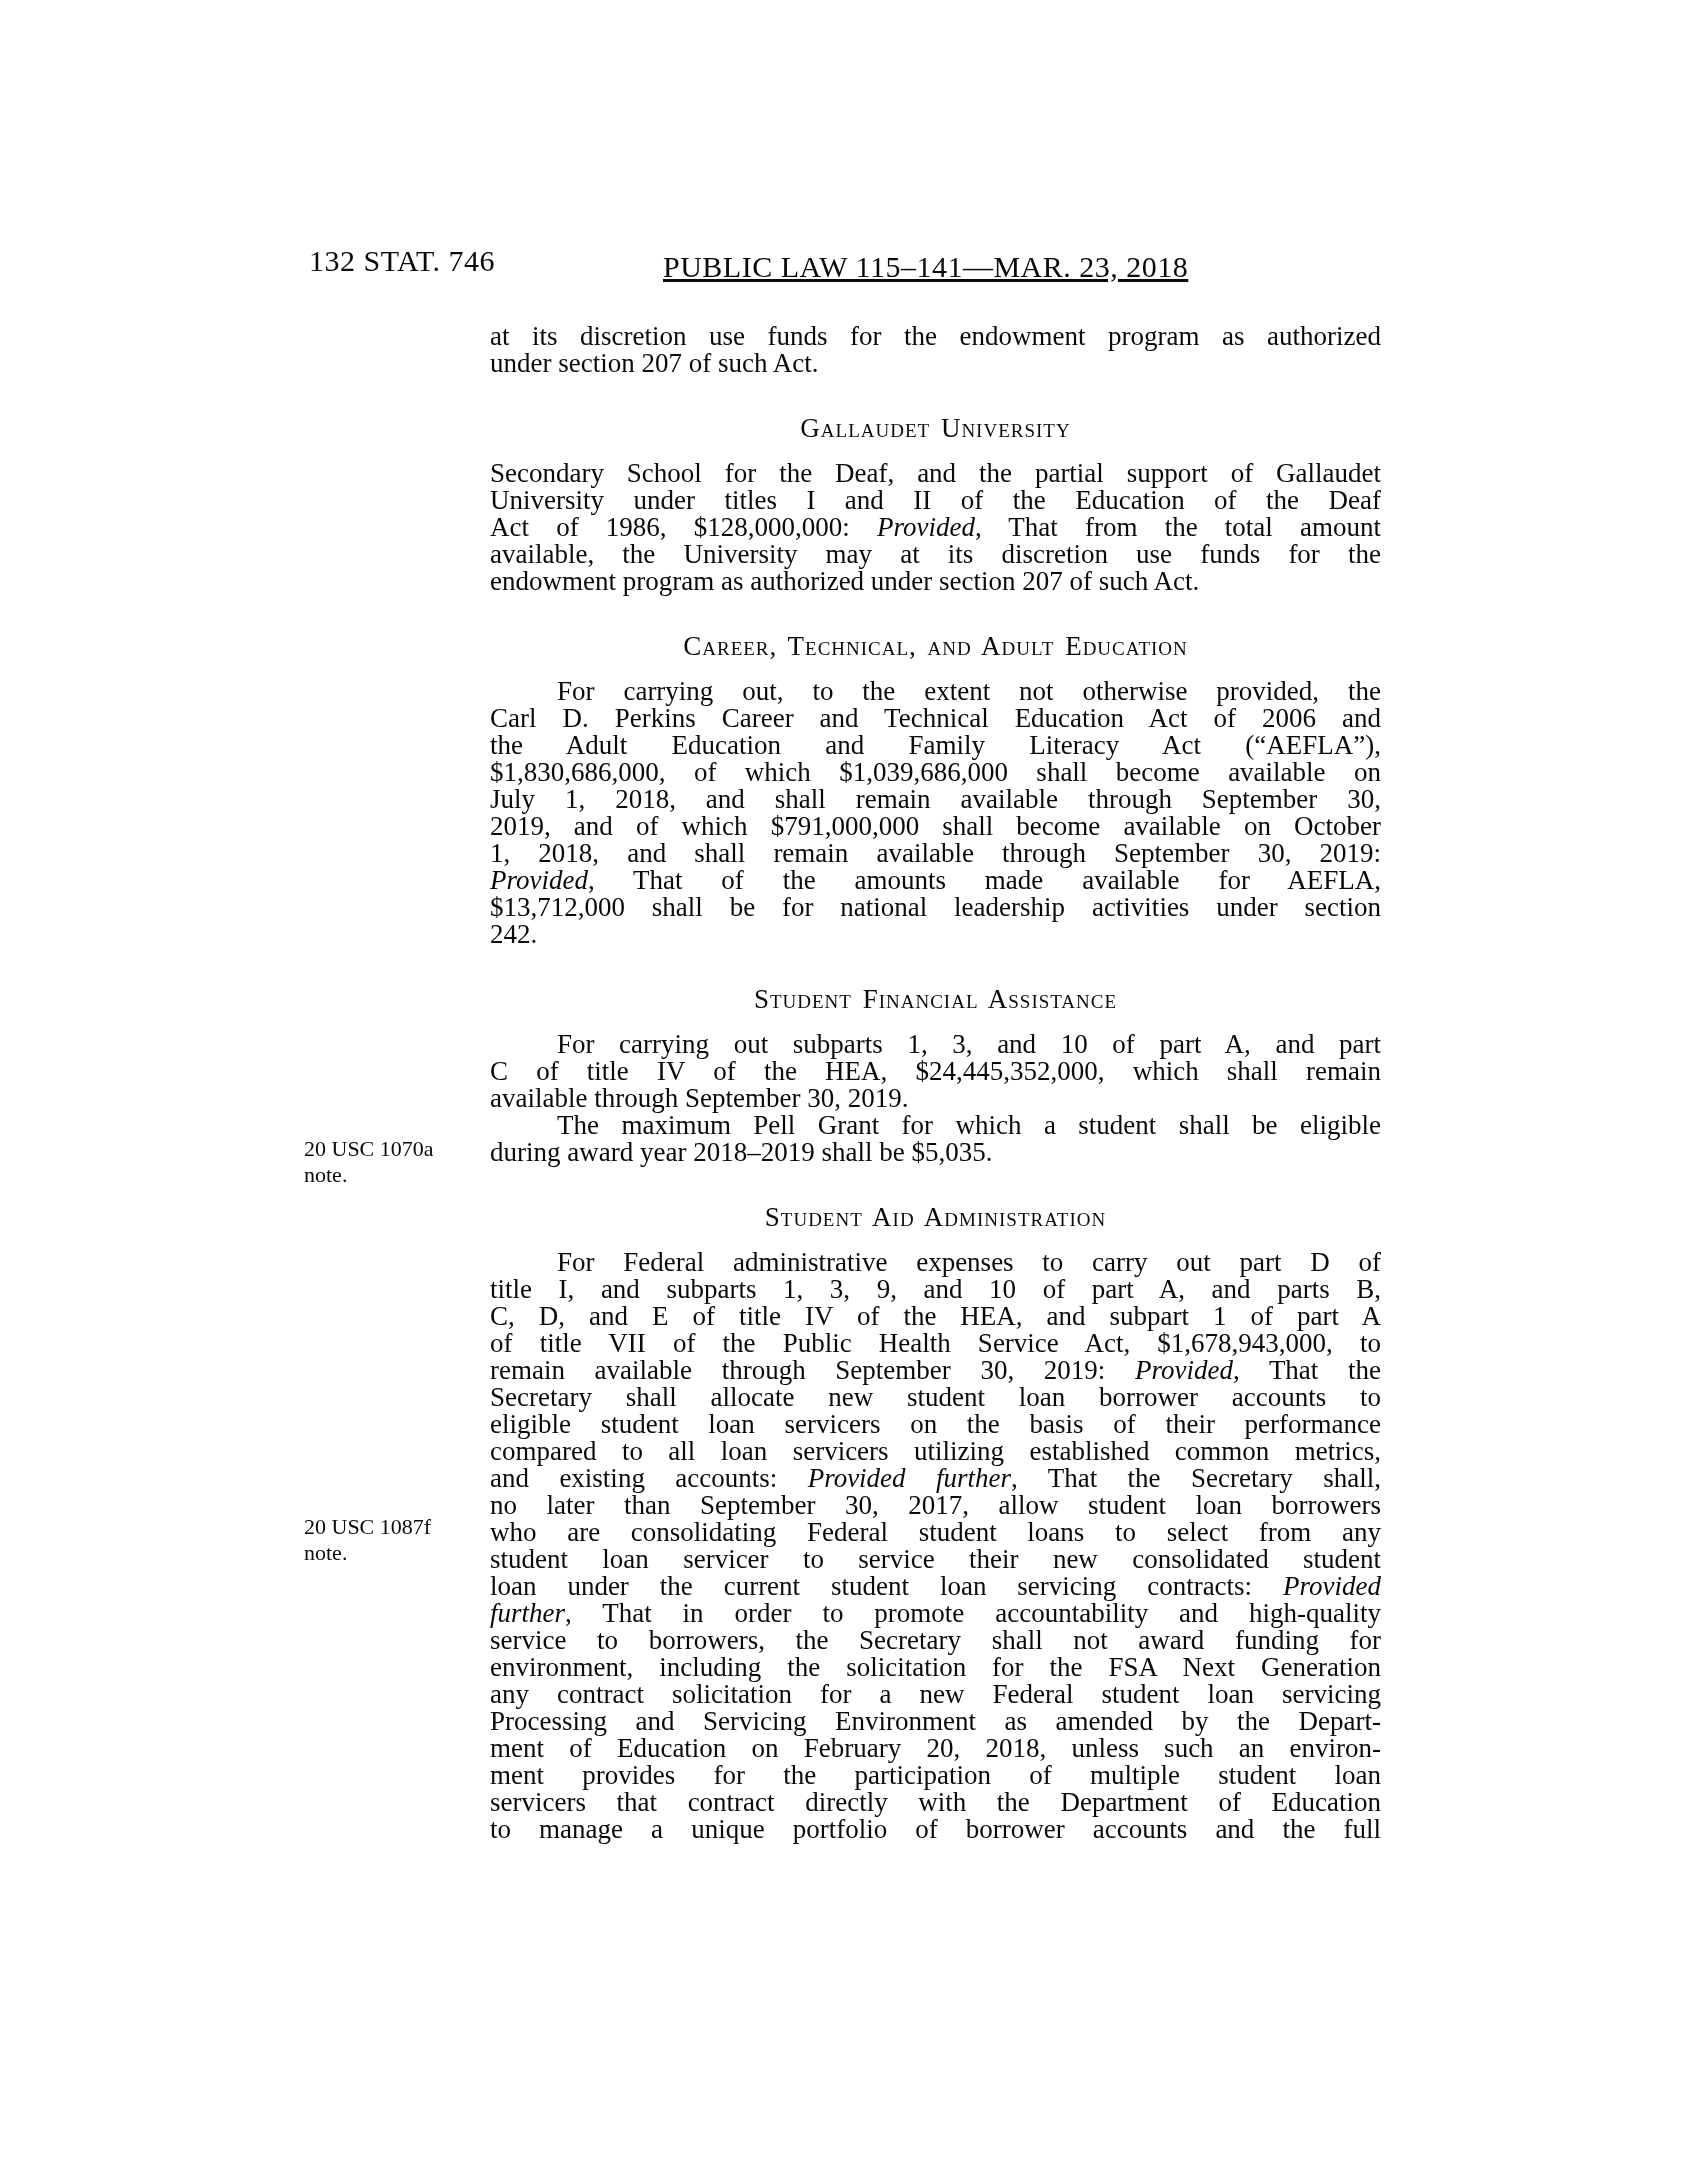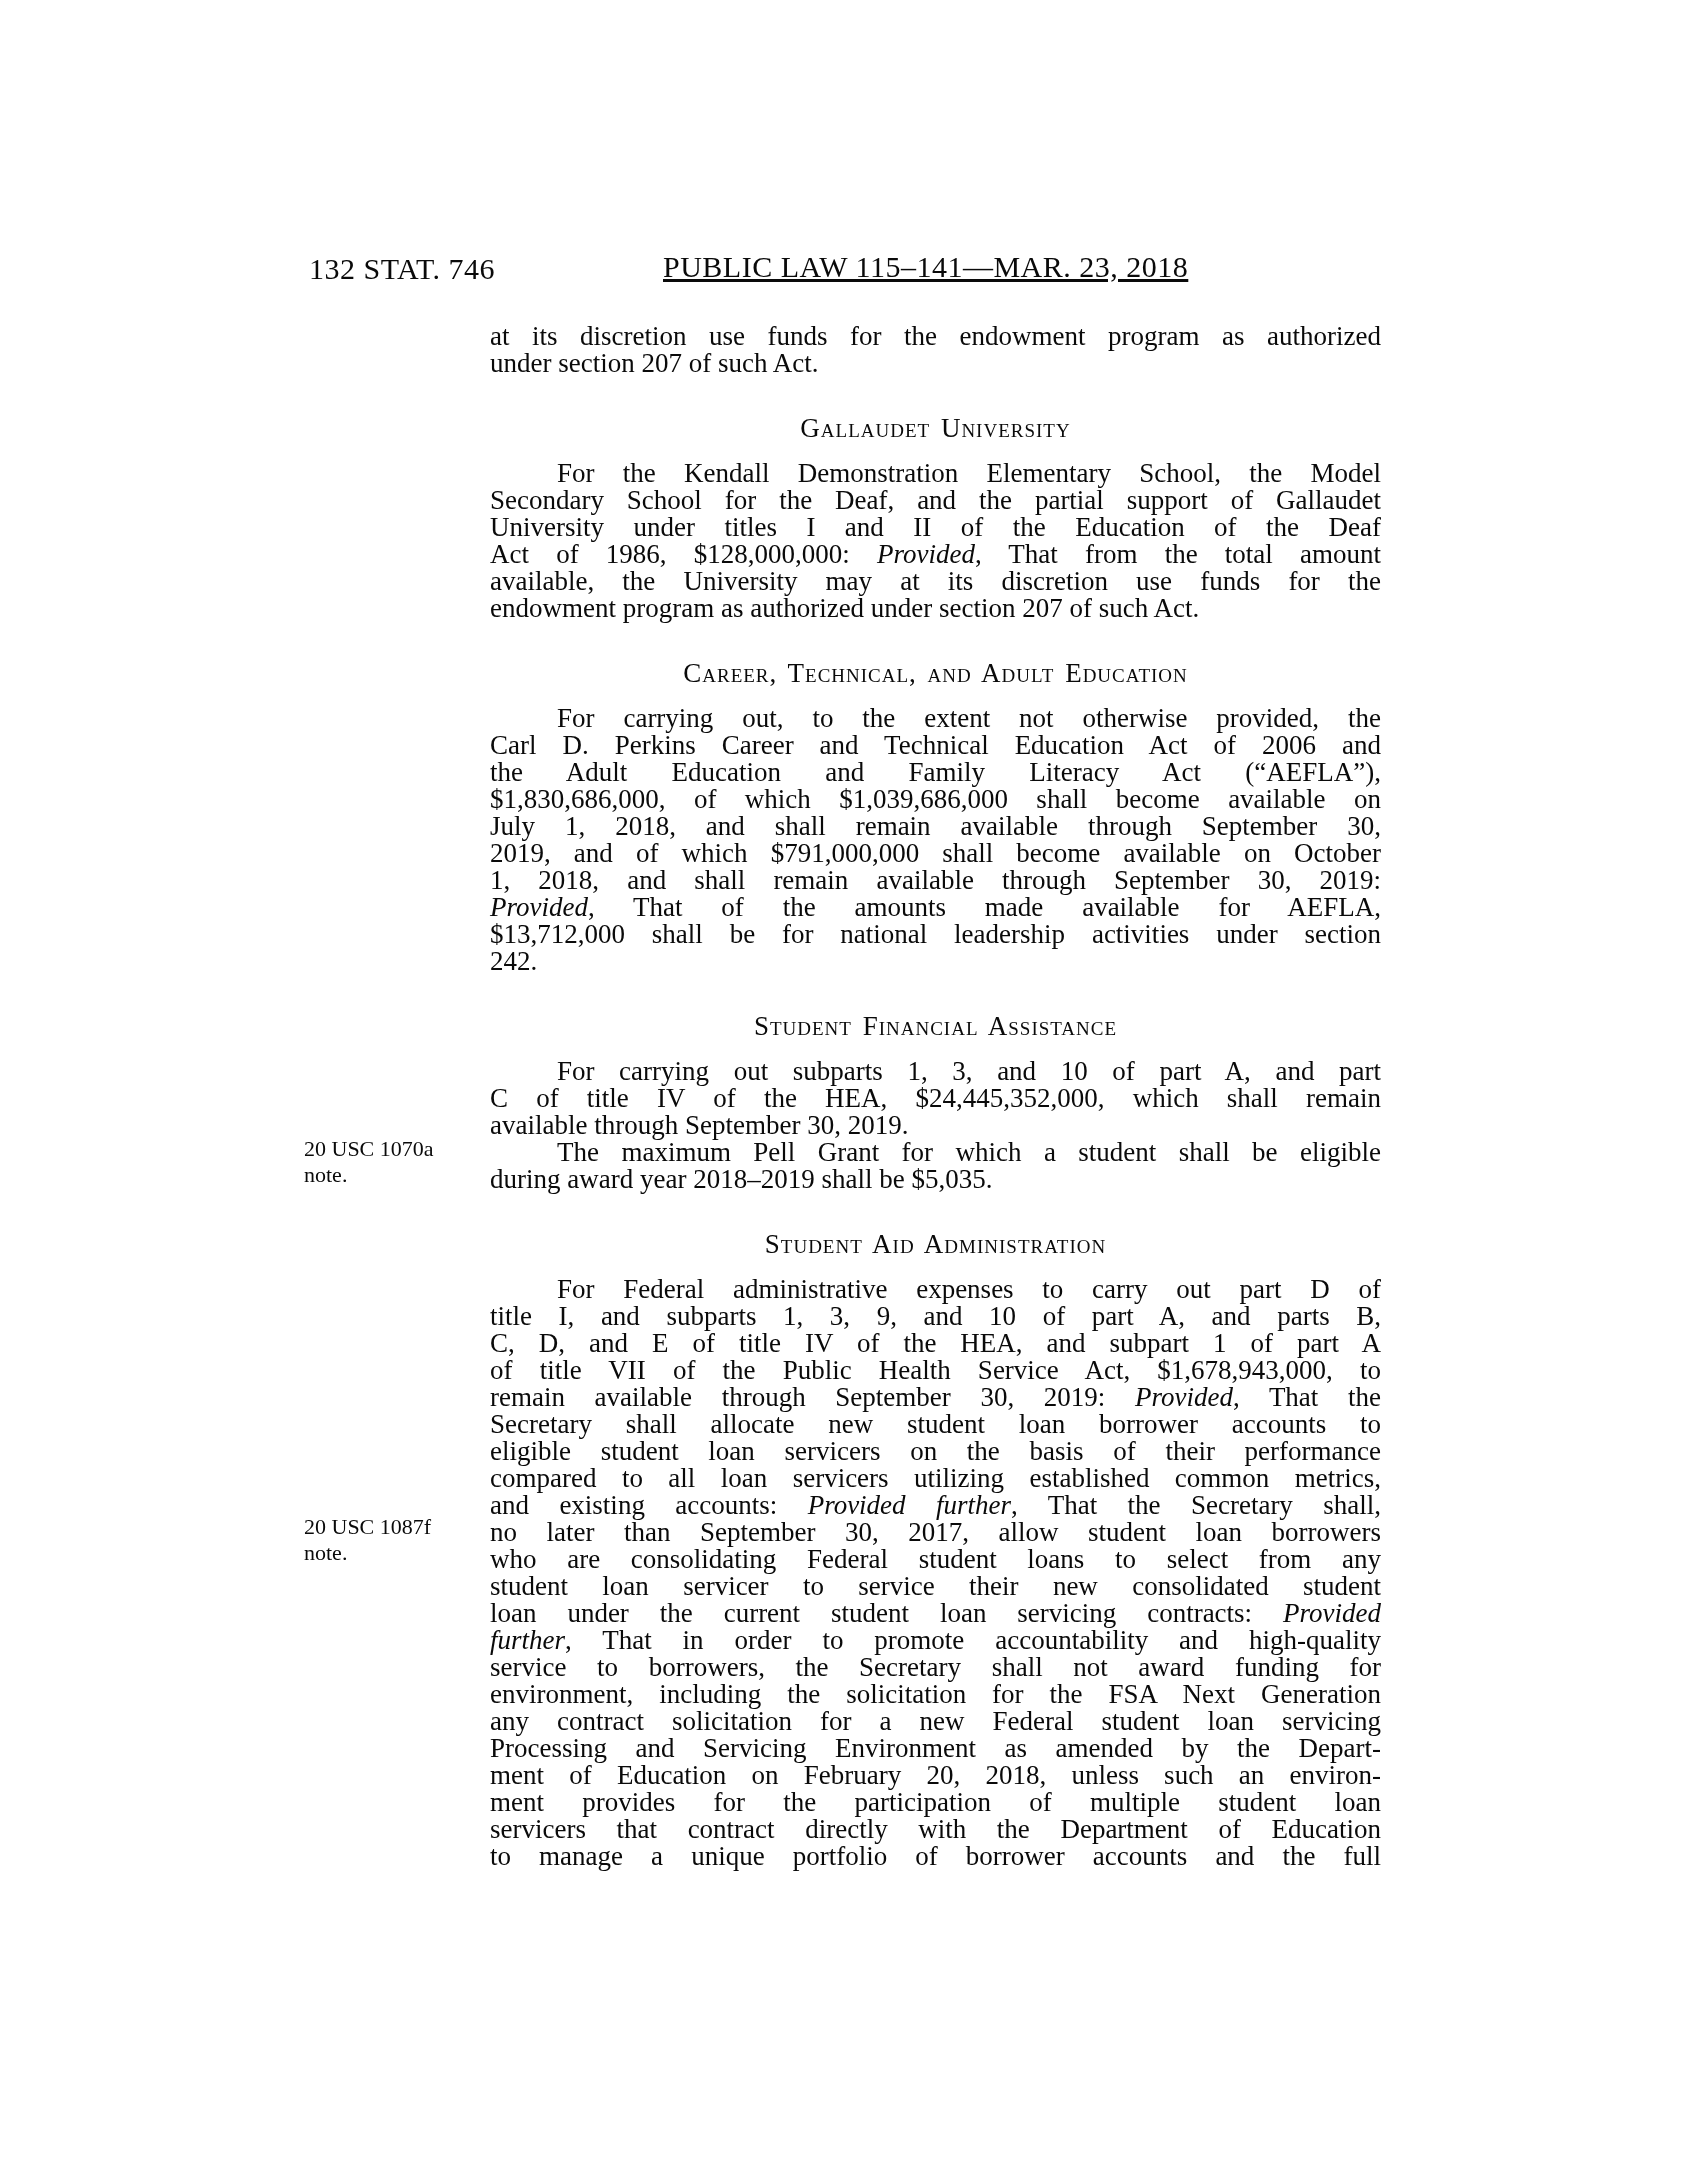--- a/index.html
+++ b/index.html
@@ -5,21 +5,21 @@
   html,body{margin:0;padding:0;background:#888;}
   .page{
     position:relative;
     width:1683px;height:2178px;
     background:#ffffff;
     font-family:"Liberation Serif","DejaVu Serif",serif;
     color:#0a0a0a;
     overflow:hidden;
   }
   .running-header{position:absolute;top:244px;left:0;width:1683px;height:40px;font-size:30px;}
-  .stat-number{position:absolute;left:309px;top:0;letter-spacing:0.5px;white-space:nowrap;margin-top:8px;}
+  .stat-number{position:absolute;left:309px;top:0;letter-spacing:0.5px;white-space:nowrap;}
   .law-title{position:absolute;left:663px;top:6px;letter-spacing:0.5px;white-space:nowrap;text-decoration:underline;}
   .text-block{
     position:absolute;left:490px;top:323px;width:891px;
     font-size:27px;line-height:27px;
   }
   .line{
     height:27px;
     text-align:justify;
     text-align-last:left;
     overflow:visible;
@@ -48,21 +48,20 @@
 
 <div class="page">
   <div class="running-header">
     <span class="stat-number">132 STAT. 746</span>
     <span class="law-title">PUBLIC LAW 115–141—MAR. 23, 2018</span>
   </div>
   <div class="text-block" id="text-block">
       <div class="line j"><span>at its discretion use funds for the endowment program as authorized</span></div>
       <div class="line"><span>under section 207 of such Act.</span></div>
       <div class="heading">Gallaudet University</div>
-      <div class="line j in"><span>For the Kendall Demonstration Elementary School, the Model</span></div>
       <div class="line j"><span>Secondary School for the Deaf, and the partial support of Gallaudet</span></div>
       <div class="line j"><span>University under titles I and II of the Education of the Deaf</span></div>
       <div class="line j"><span>Act of 1986, $128,000,000: </span><span class="ital">Provided</span><span>, That from the total amount</span></div>
       <div class="line j"><span>available, the University may at its discretion use funds for the</span></div>
       <div class="line"><span>endowment program as authorized under section 207 of such Act.</span></div>
       <div class="heading">Career, Technical, and Adult Education</div>
       <div class="line j in"><span>For carrying out, to the extent not otherwise provided, the</span></div>
       <div class="line j"><span>Carl D. Perkins Career and Technical Education Act of 2006 and</span></div>
       <div class="line j"><span>the Adult Education and Family Literacy Act (“AEFLA”),</span></div>
       <div class="line j"><span>$1,830,686,000, of which $1,039,686,000 shall become available on</span></div>

